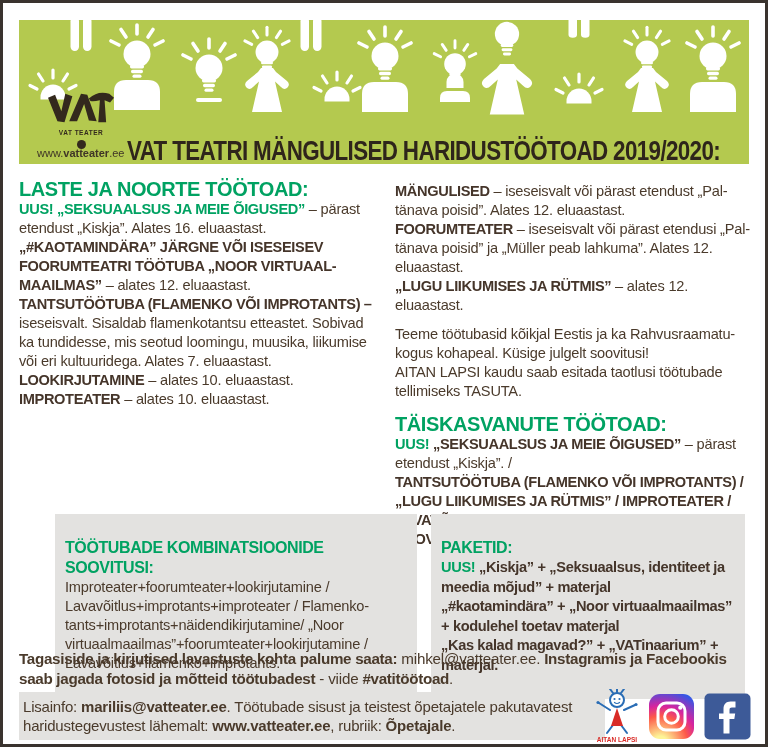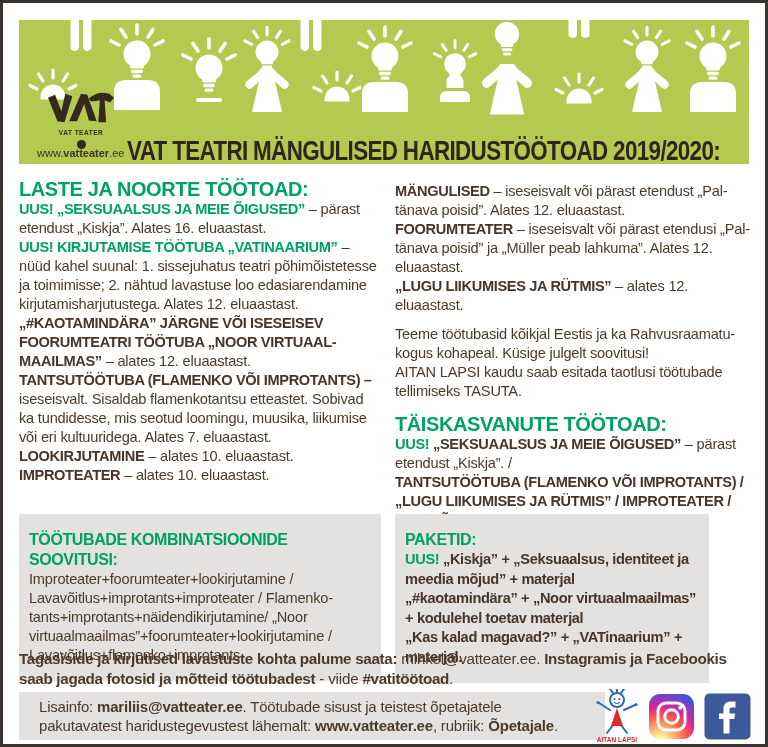--- a/index.html
+++ b/index.html
@@ -29,30 +29,30 @@
   h2.sec{margin:0 0 1px 0;font-size:20px;line-height:20px;font-weight:bold;color:#00a262;letter-spacing:-0.4px;}
   .item{margin:0;}
   .t{font-weight:bold;letter-spacing:-0.35px;}
   .t-green{color:#00a262;}
   .t-dark{color:#45352a;}
   .note{margin:10px 0 0 0;}
   .adults{margin-top:13px;}
   .bold-line{font-weight:bold;color:#45352a;letter-spacing:-0.35px;}
   
   .gbox{position:absolute;top:511px;background:#e3e2e0;box-sizing:border-box;
-        padding:16px 10px;font-size:14.6px;line-height:19px;min-height:122px;}
+        padding:24px 10px;font-size:14.6px;line-height:19px;min-height:122px;margin-left:36px;}
   .gbox-left{left:16px;width:362px;}
   .gbox-right{left:392px;width:314px;}
   .gbox h3{margin:0;font-size:16px;line-height:20px;font-weight:bold;color:#00a262;letter-spacing:-0.4px;}
   .gbox .bold-line{line-height:19.5px;}
   
   .feedback{position:absolute;left:16px;top:646px;width:732px;font-size:15.2px;line-height:19.5px;margin:0;}
   .feedback b{letter-spacing:-0.3px;}
   .footbar{position:absolute;left:16px;top:689px;width:586px;height:48px;background:#e3e2e0;
-           box-sizing:border-box;padding:5px 20px;font-size:15px;line-height:19px;}
+           box-sizing:border-box;padding:5px 4px;font-size:15px;line-height:19px;}
   .foot-icons{position:absolute;right:14px;top:686px;display:flex;align-items:center;gap:9px;}
   .aitan{display:flex;flex-direction:column;align-items:center;}
   .aitan-label{font-size:6.5px;font-weight:bold;color:#d92b27;letter-spacing:0;margin-top:1px;}
 </style>
 </head>
 <body>
 
 <div id="poster">
 
   <header class="band">
@@ -175,21 +175,20 @@
     </div>
 
     <div class="site"><span>www.</span><b>vatteater</b><span>.ee</span></div>
 
     <h1 class="title">VAT TEATRI MÄNGULISED HARIDUSTÖÖTOAD 2019/2020:</h1>
   </header>
 
   <section class="col col-left">
     <h2 class="sec">LASTE JA NOORTE TÖÖTOAD:</h2>
     <p class="item"><span class="t t-green">UUS! „SEKSUAALSUS JA MEIE ÕIGUSED”</span><span> – pärast etendust „Kiskja”. Alates 16. eluaastast.</span></p>
-    <p class="item"><span class="t t-green">UUS! KIRJUTAMISE TÖÖTUBA „VATINAARIUM”</span><span> – nüüd kahel suunal: 1. sissejuhatus teatri põhimõistetesse ja toimimisse; 2. nähtud lavastuse loo edasiarendamine kirjutamisharjutustega. Alates 12. eluaastast.</span></p>
     <p class="item"><span class="t t-dark">„#KAOTAMINDÄRA” JÄRGNE VÕI ISESEISEV FOORUMTEATRI TÖÖTUBA „NOOR VIRTUAAL-MAAILMAS”</span><span> – alates 12. eluaastast.</span></p>
     <p class="item"><span class="t t-dark">TANTSUTÖÖTUBA (FLAMENKO VÕI IMPROTANTS) –</span><span> iseseisvalt. Sisaldab flamenkotantsu etteastet. Sobivad ka tundidesse, mis seotud loomingu, muusika, liikumise või eri kultuuridega. Alates 7. eluaastast.</span></p>
     <p class="item"><span class="t t-dark">LOOKIRJUTAMINE</span><span> – alates 10. eluaastast.</span></p>
     <p class="item"><span class="t t-dark">IMPROTEATER</span><span> – alates 10. eluaastast.</span></p>
   </section>
 
   <section class="col col-right">
     <p class="item"><span class="t t-dark">MÄNGULISED</span><span> – iseseisvalt või pärast etendust „Pal-tänava poisid”. Alates 12. eluaastast.</span></p>
     <p class="item"><span class="t t-dark">FOORUMTEATER</span><span> – iseseisvalt või pärast etendusi „Pal-tänava poisid” ja „Müller peab lahkuma”. Alates 12. eluaastast.</span></p>
     <p class="item"><span class="t t-dark">„LUGU LIIKUMISES JA RÜTMIS”</span><span> – alates 12. eluaastast.</span></p>

